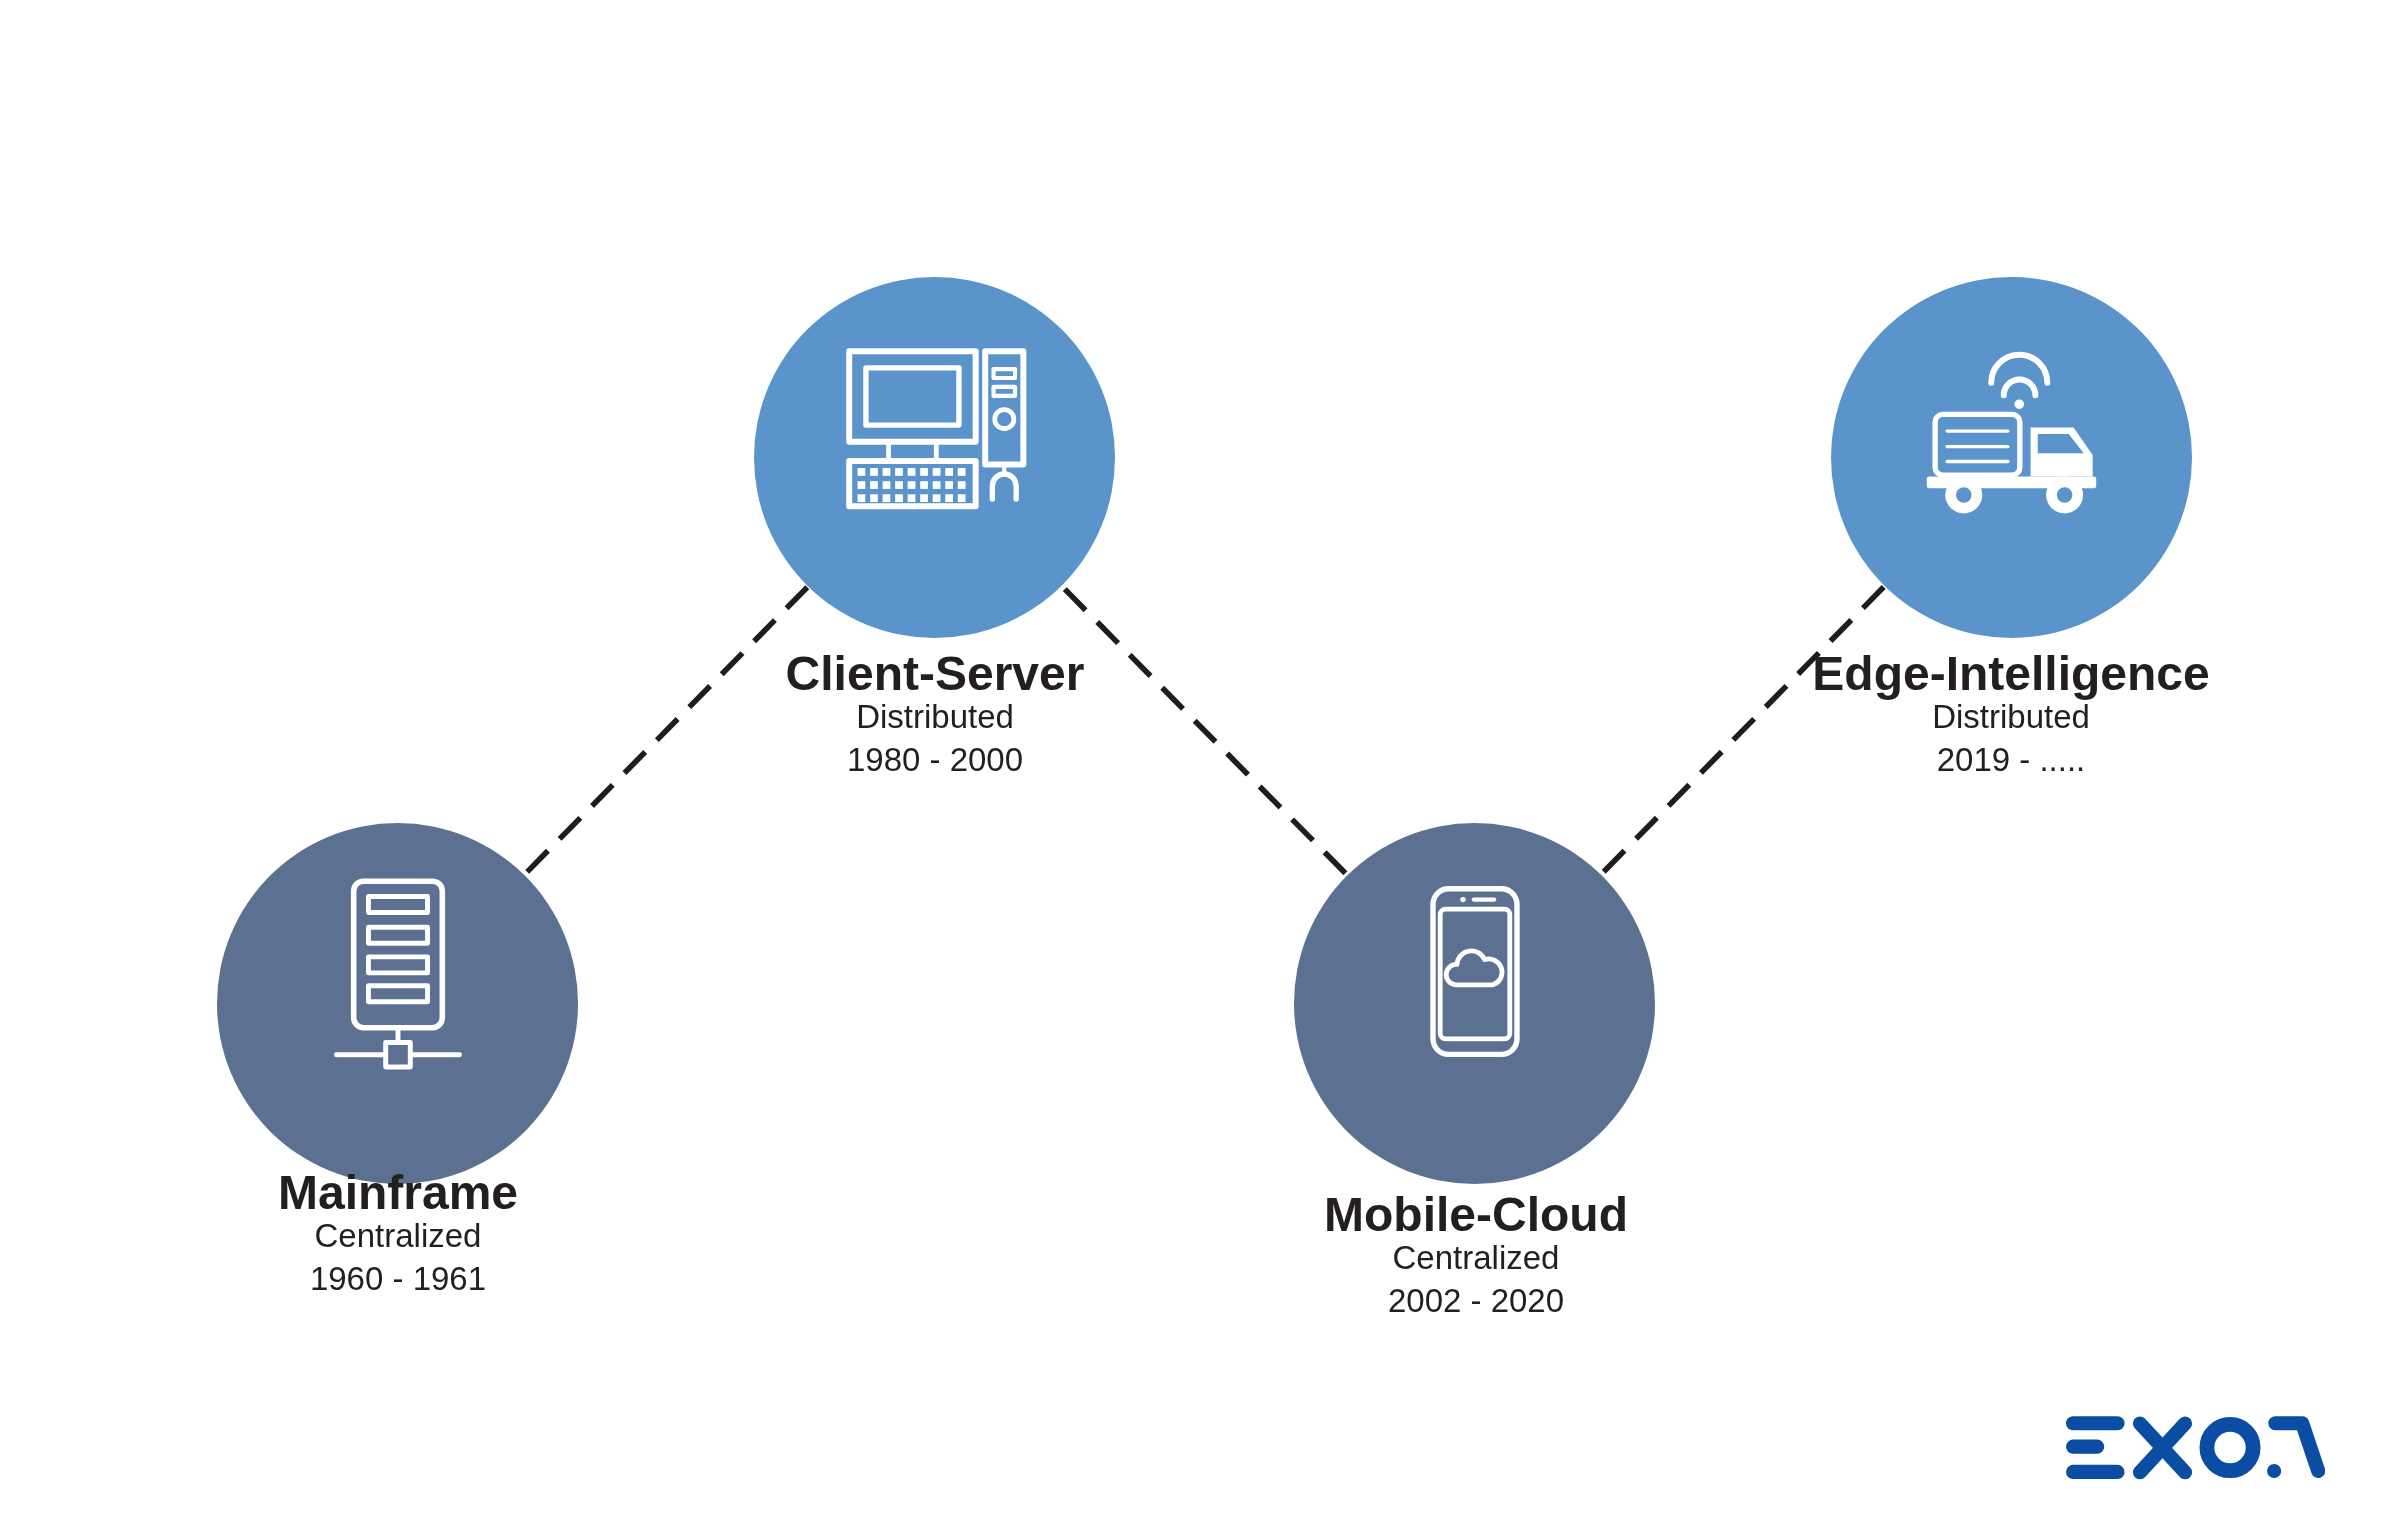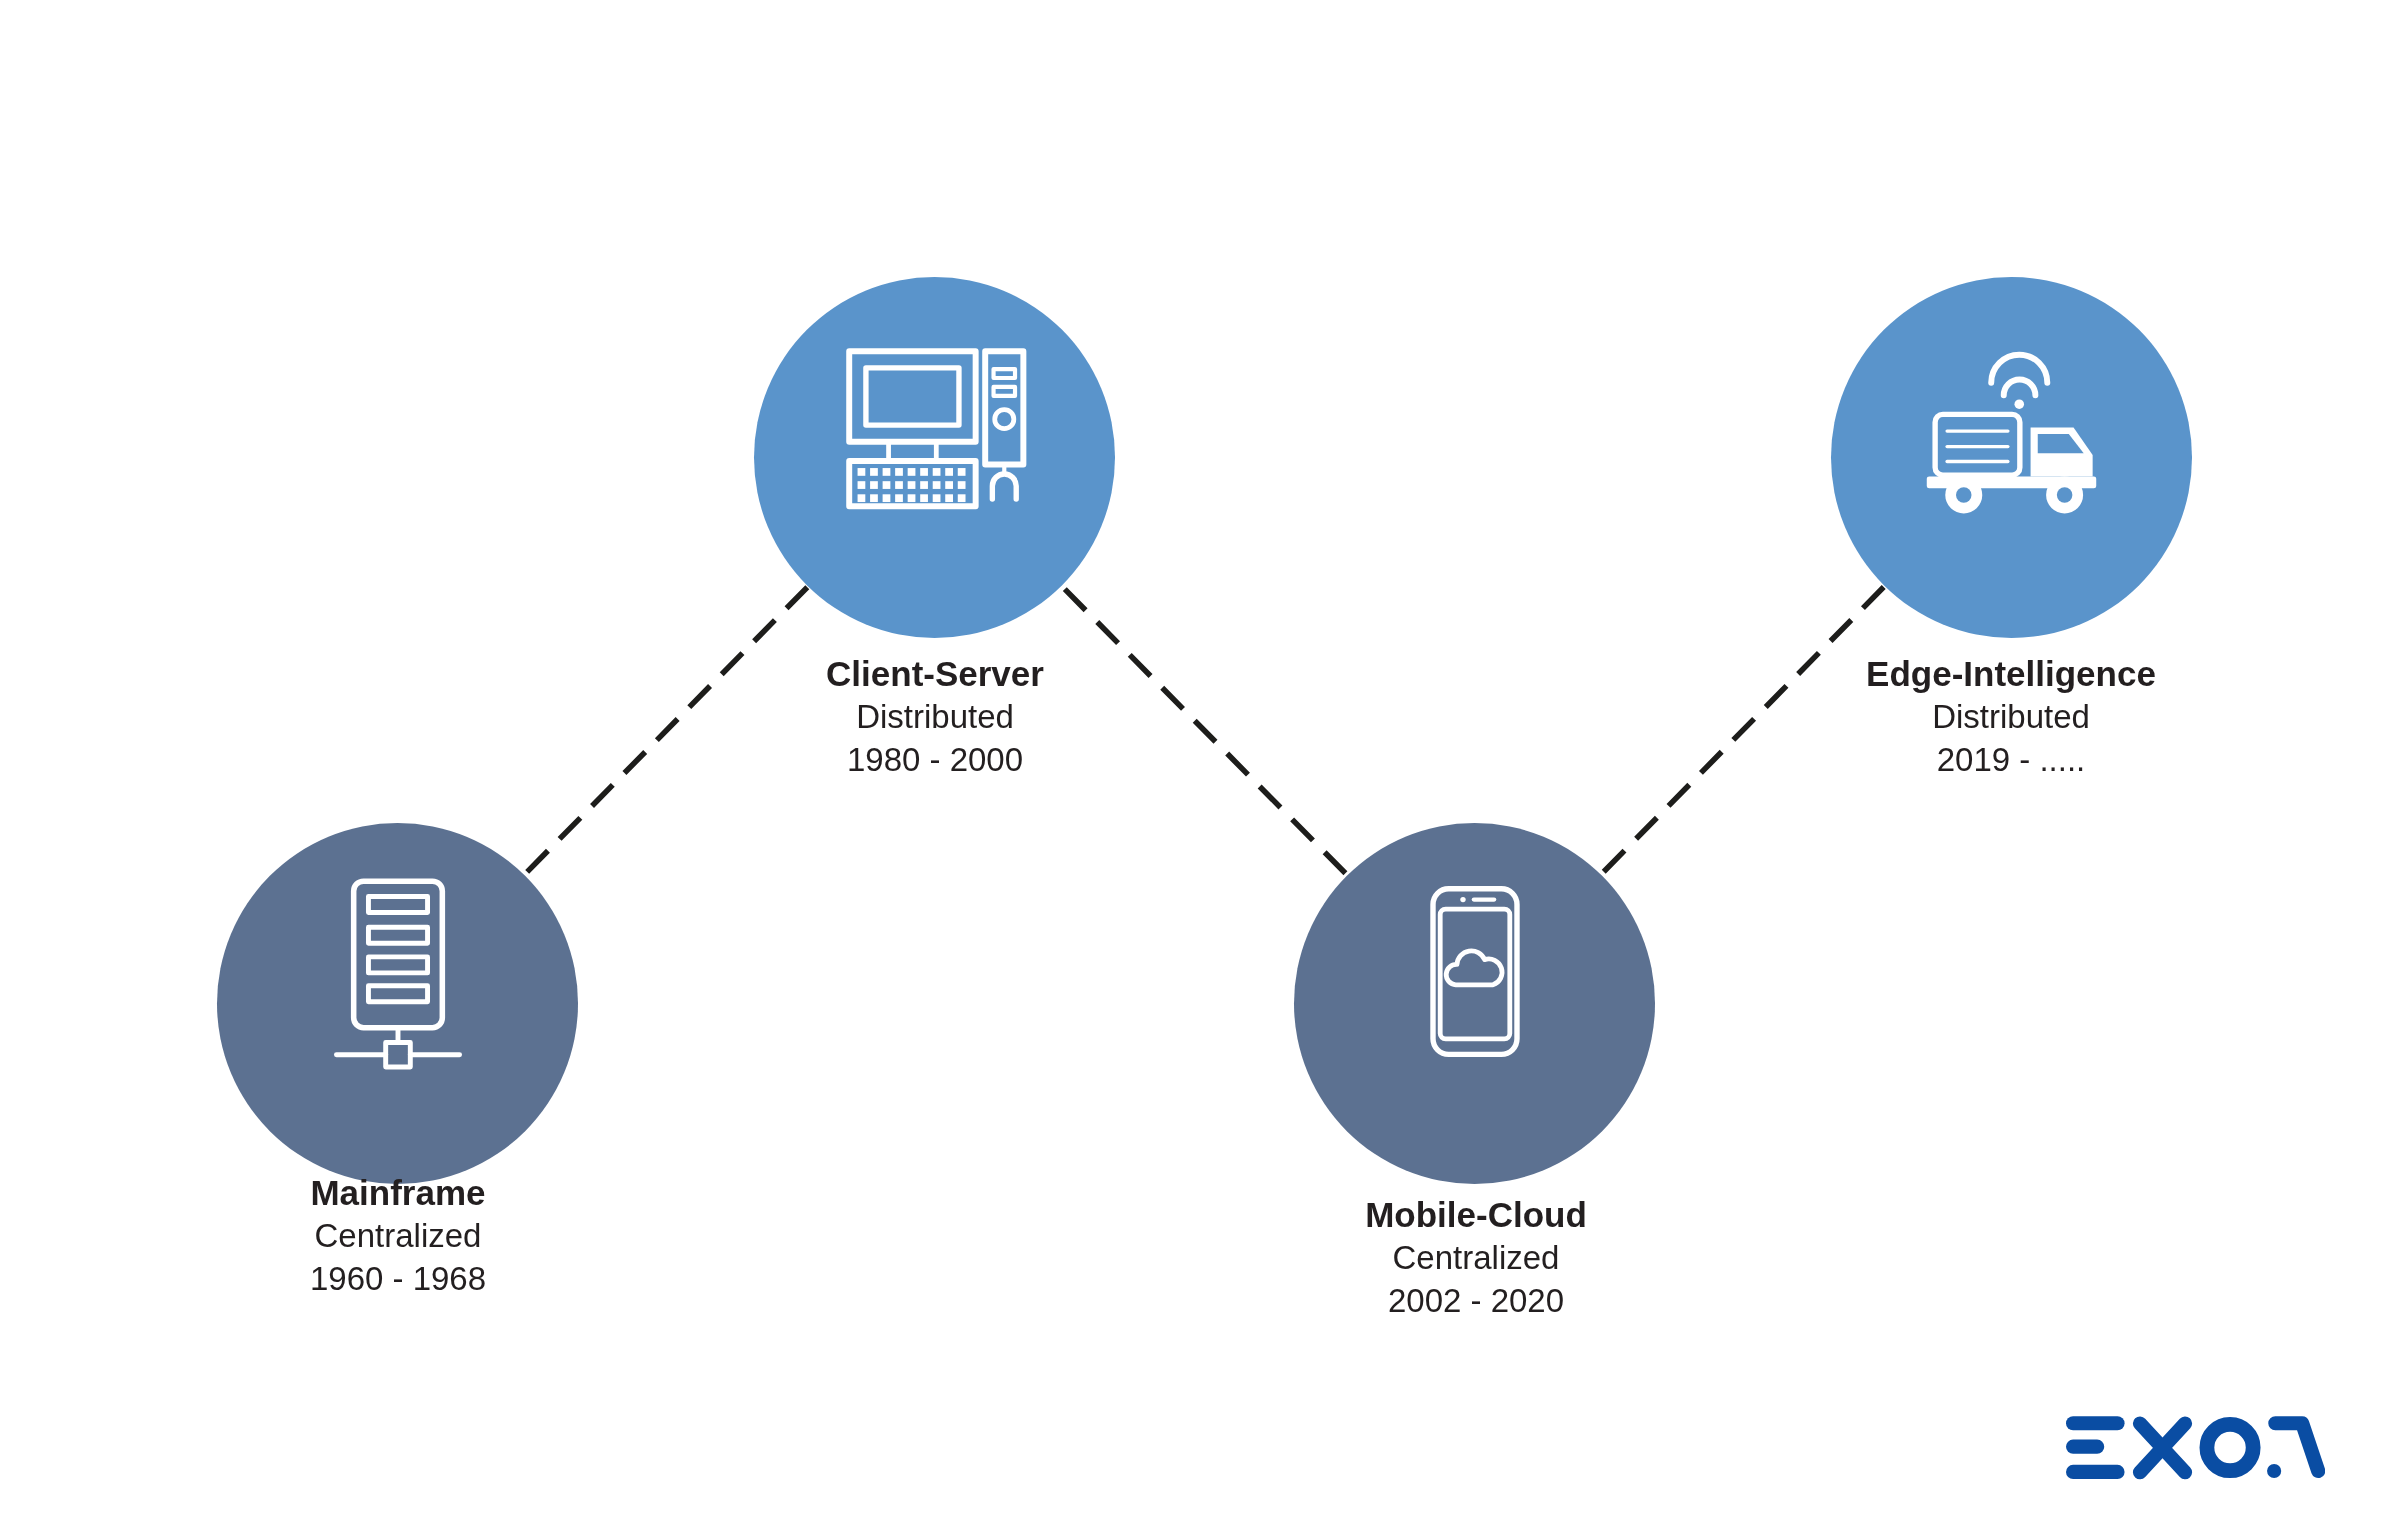--- a/index.html
+++ b/index.html
@@ -52,21 +52,21 @@
   .node-label {
     position: absolute;
     transform: translateX(-50%);
     text-align: center;
     z-index: 3;
     color: var(--text-dark, #231f20);
     font-size: 33px;
     line-height: 43px;
     white-space: nowrap;
   }
-  .node-label .title { font-weight: 700; font-size: 35px; }
+  .node-label .title { font-weight: 700; font-size: 48px; }
   .label-mainframe     { left: 398px;  top: 1171px; }
   .label-client-server { left: 935px; top: 652px; }
   .label-mobile-cloud  { left: 1476px; top: 1193px; }
   .label-edge          { left: 2011px; top: 652px; text-align: center; }
 
   
   .brand-logo {
     position: absolute;
     left: 2066px; top: 1416px;
     width: 259px; height: 65px;
@@ -99,21 +99,21 @@
       <rect class="icon-stroke" stroke-width="8" x="62" y="180" width="96" height="26"></rect>
       <line class="icon-stroke" stroke-width="8" x1="110" y1="248" x2="110" y2="272"></line>
       <rect class="icon-stroke" stroke-width="8" x="90" y="272" width="40" height="40"></rect>
       <line class="icon-stroke" stroke-width="8" x1="10" y1="292" x2="90" y2="292"></line>
       <line class="icon-stroke" stroke-width="8" x1="130" y1="292" x2="210" y2="292"></line>
     </svg>
   </div>
   <div class="node-label label-mainframe">
     <div class="title">Mainframe</div>
     <div>Centralized</div>
-    <div>1960 - 1968</div>
+    <div>1960 - 1961</div>
   </div>
 
   <div class="node-circle tone-light pos-client-server">
     <svg width="185" height="167" viewBox="0 0 310 280">
       <rect class="icon-stroke" stroke-width="10" x="12" y="12" width="212" height="152"></rect>
       <rect class="icon-stroke" stroke-width="9" x="40" y="40" width="156" height="96"></rect>
       <line class="icon-stroke" stroke-width="8" x1="78" y1="164" x2="78" y2="196"></line>
       <line class="icon-stroke" stroke-width="8" x1="158" y1="164" x2="158" y2="196"></line>
       <rect class="icon-stroke" stroke-width="10" x="12" y="196" width="212" height="76"></rect>
       <g class="icon-fill">

